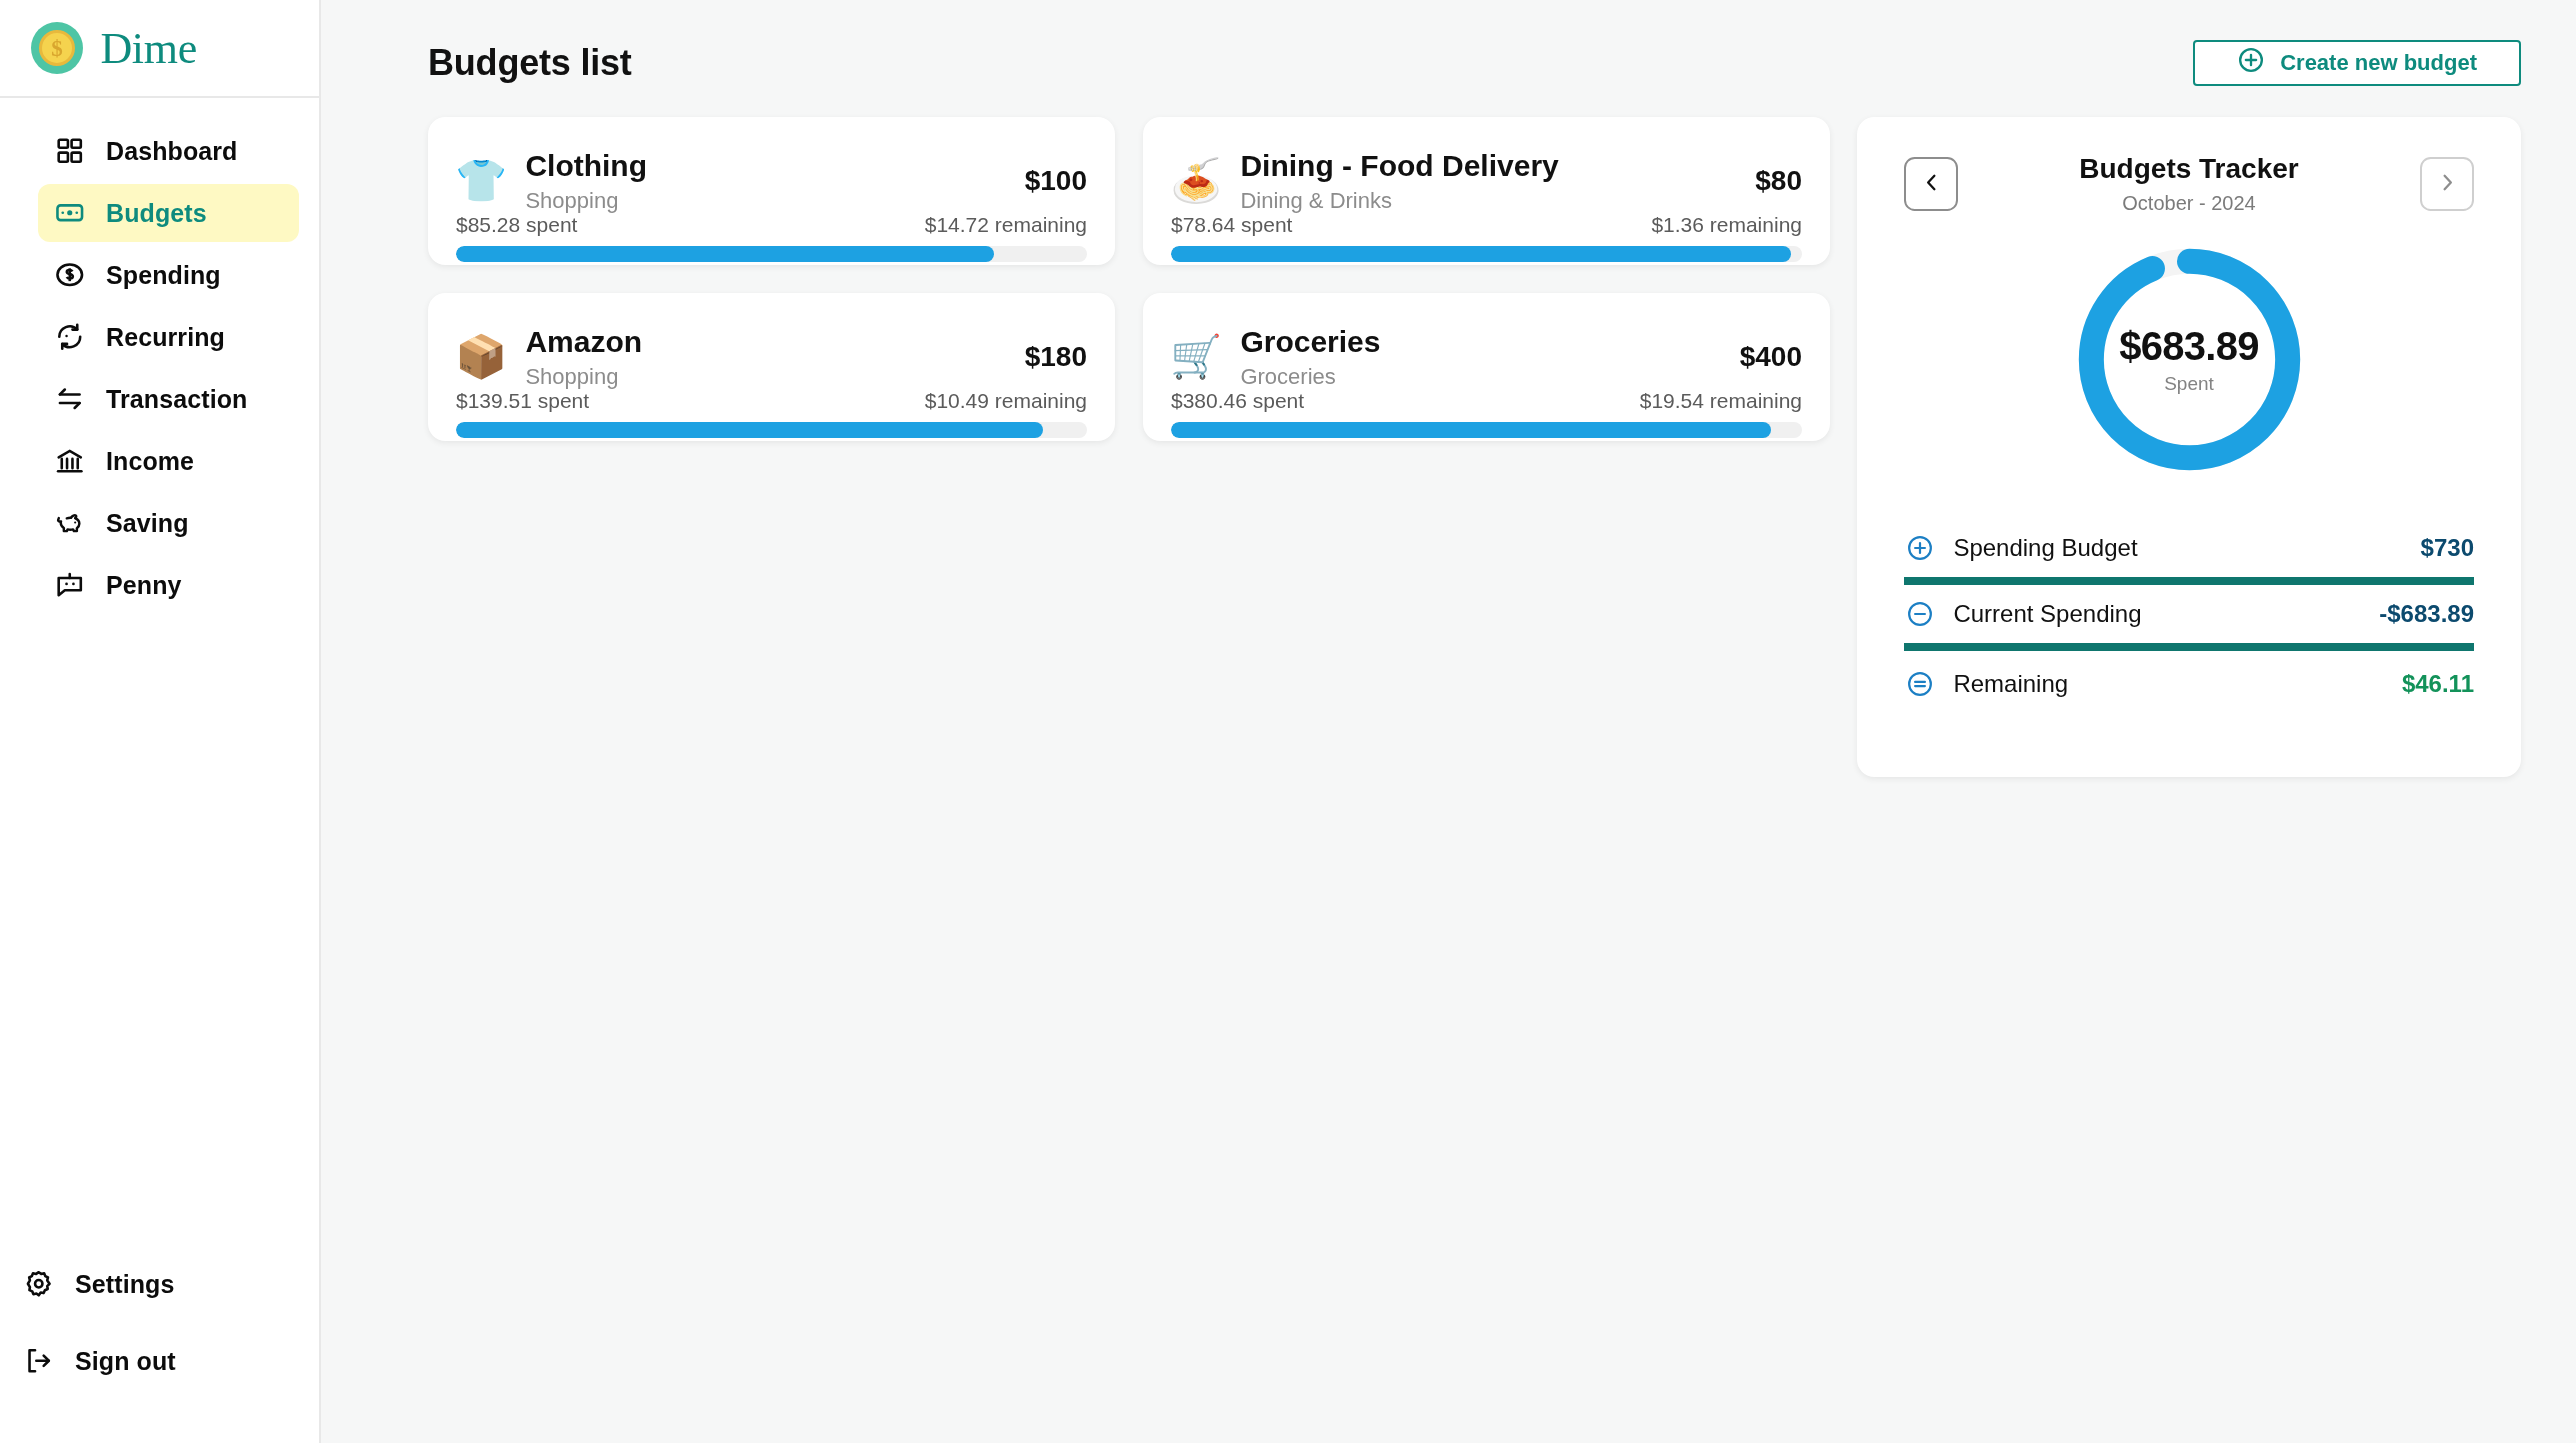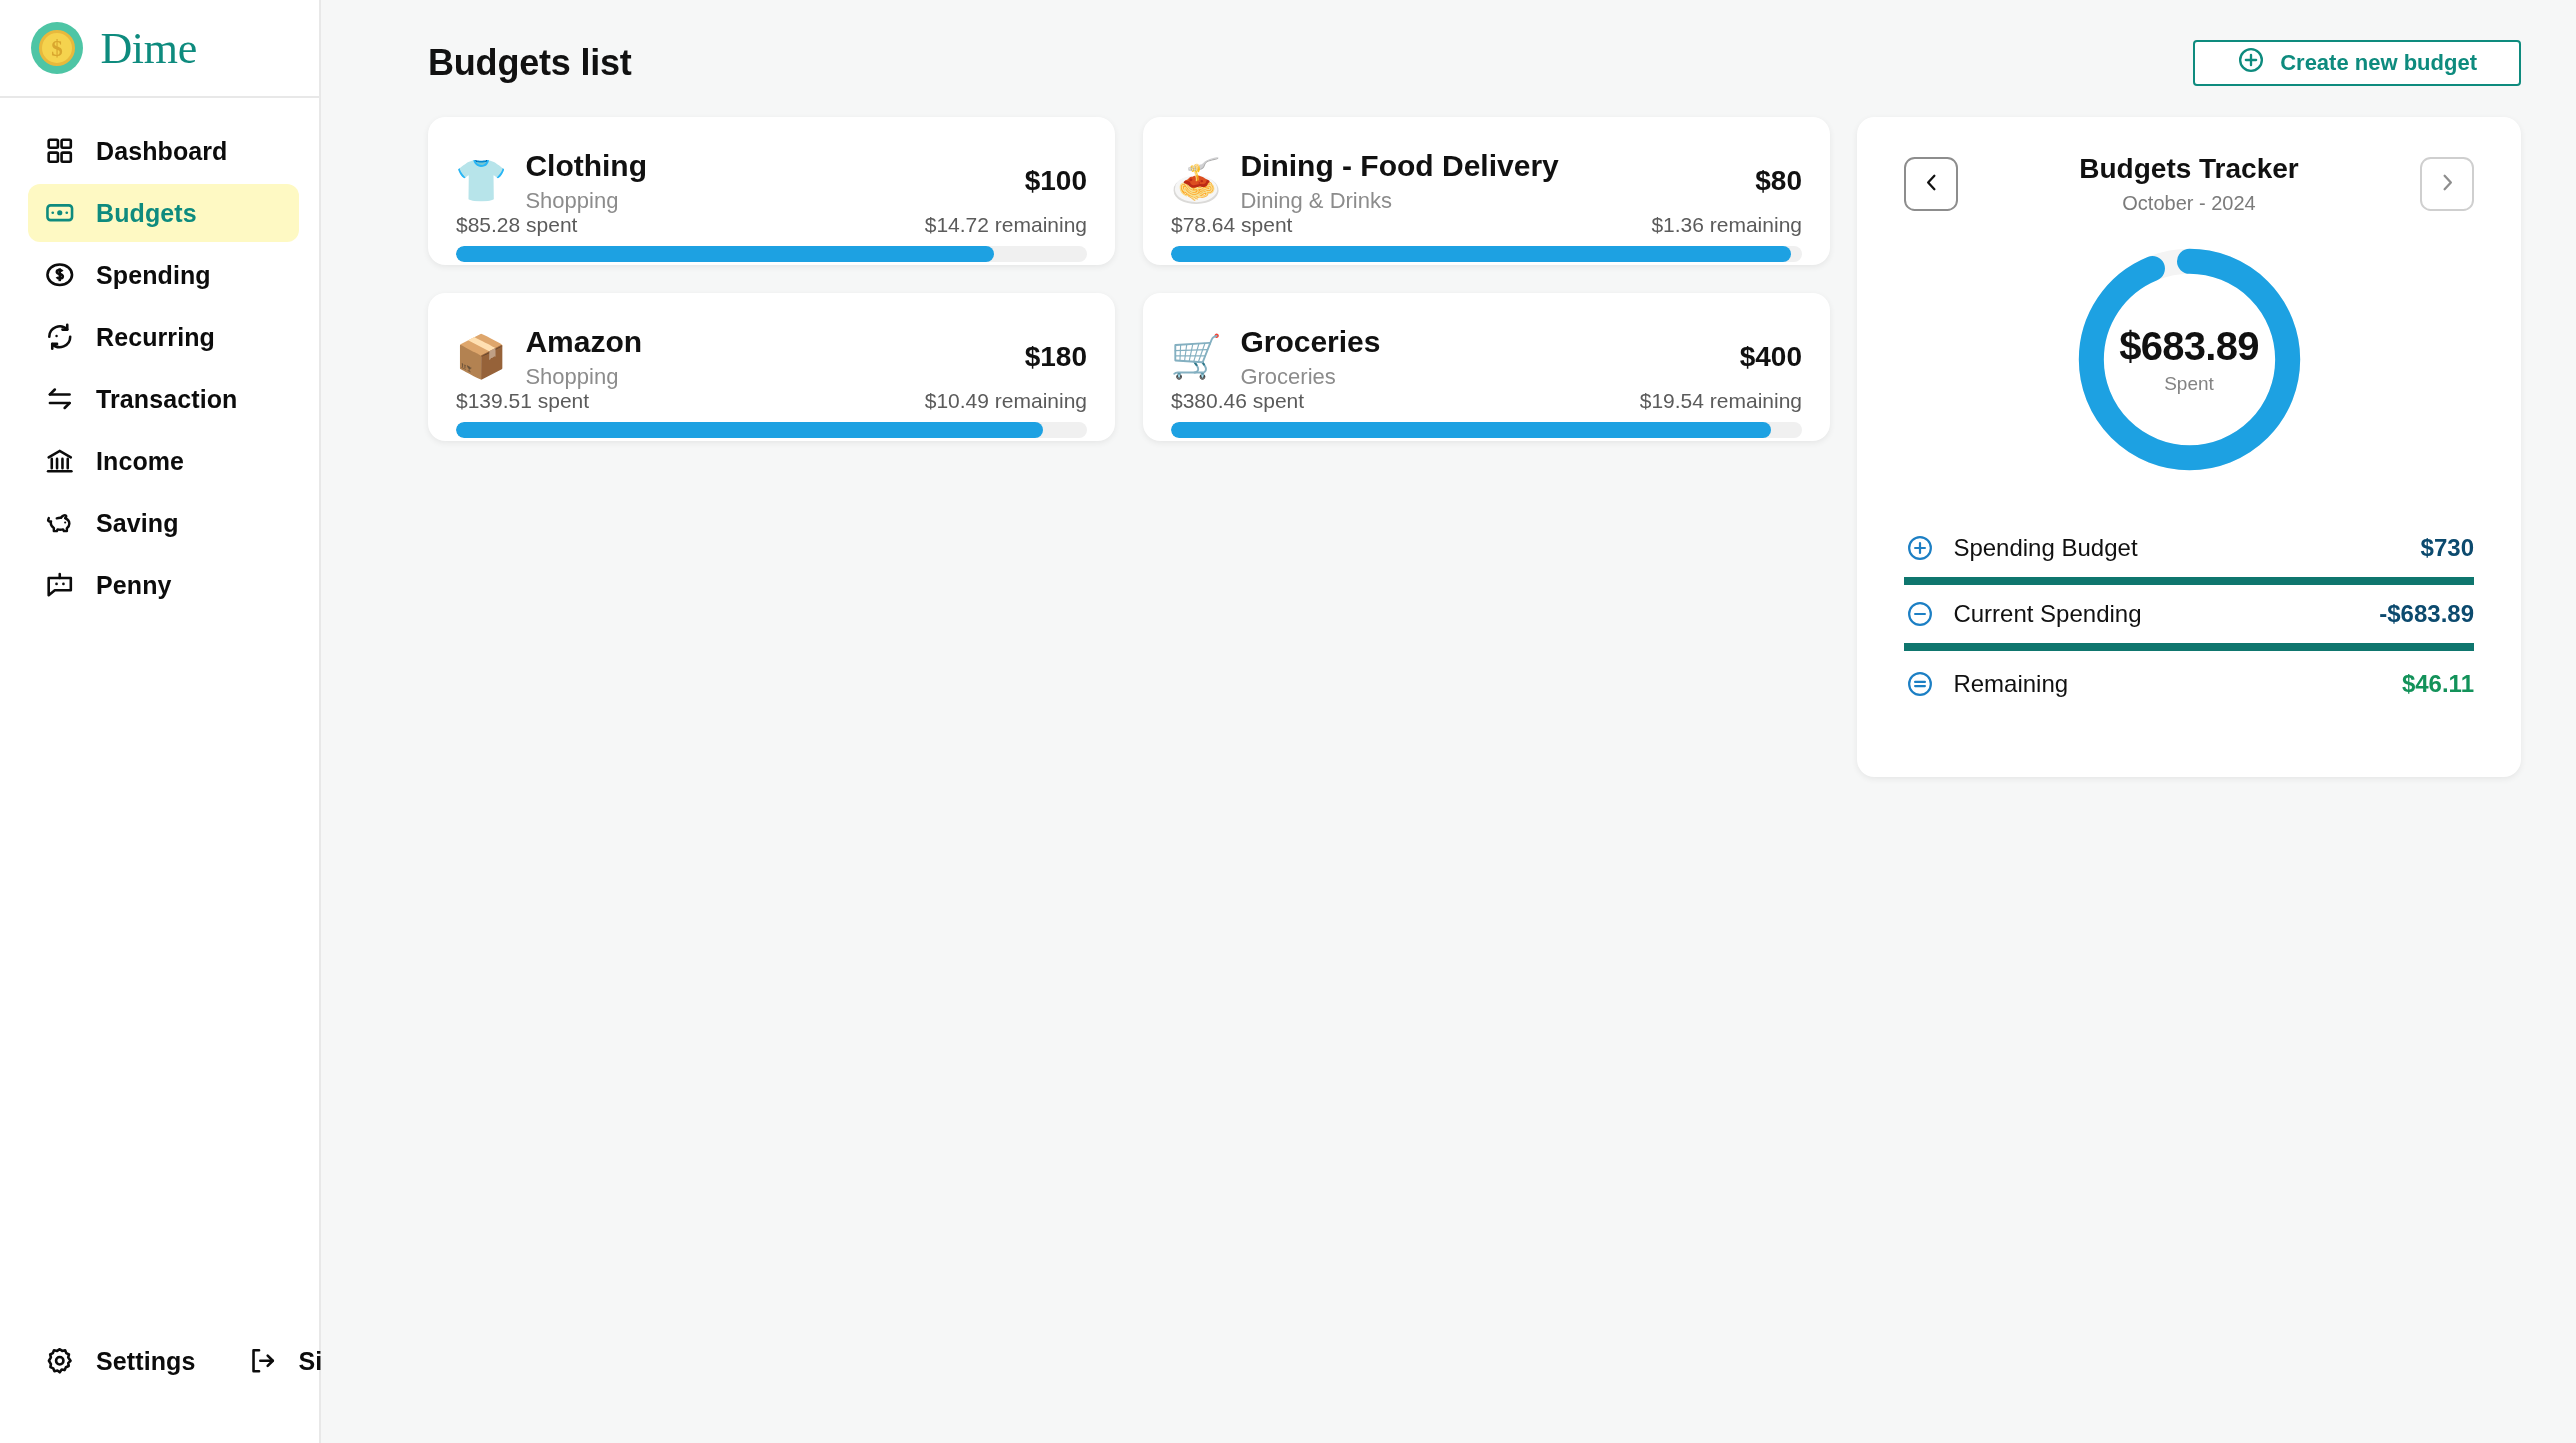--- a/index.html
+++ b/index.html
@@ -64,25 +64,27 @@
     font-weight: normal;
     color: #0e8b7e;
     letter-spacing: -0.3px;
   }
 
   .nav {
     padding: 24px 20px 0 28px;
     display: flex;
     flex-direction: column;
     gap: 4px;
+    margin-left: 10px;
   }
   .nav-bottom {
     margin-top: auto;
-    padding: 0 20px 54px 28px;
-    display: flex;
+    padding: 0 20px 54px 7px;
+    display: flex;
+    flex-direction: column;
     gap: 19px;
   }
   .nav-item {
     display: flex;
     align-items: center;
     gap: 20px;
     height: 58px;
     padding: 0 16px;
     border-radius: 12px;
     cursor: pointer;

